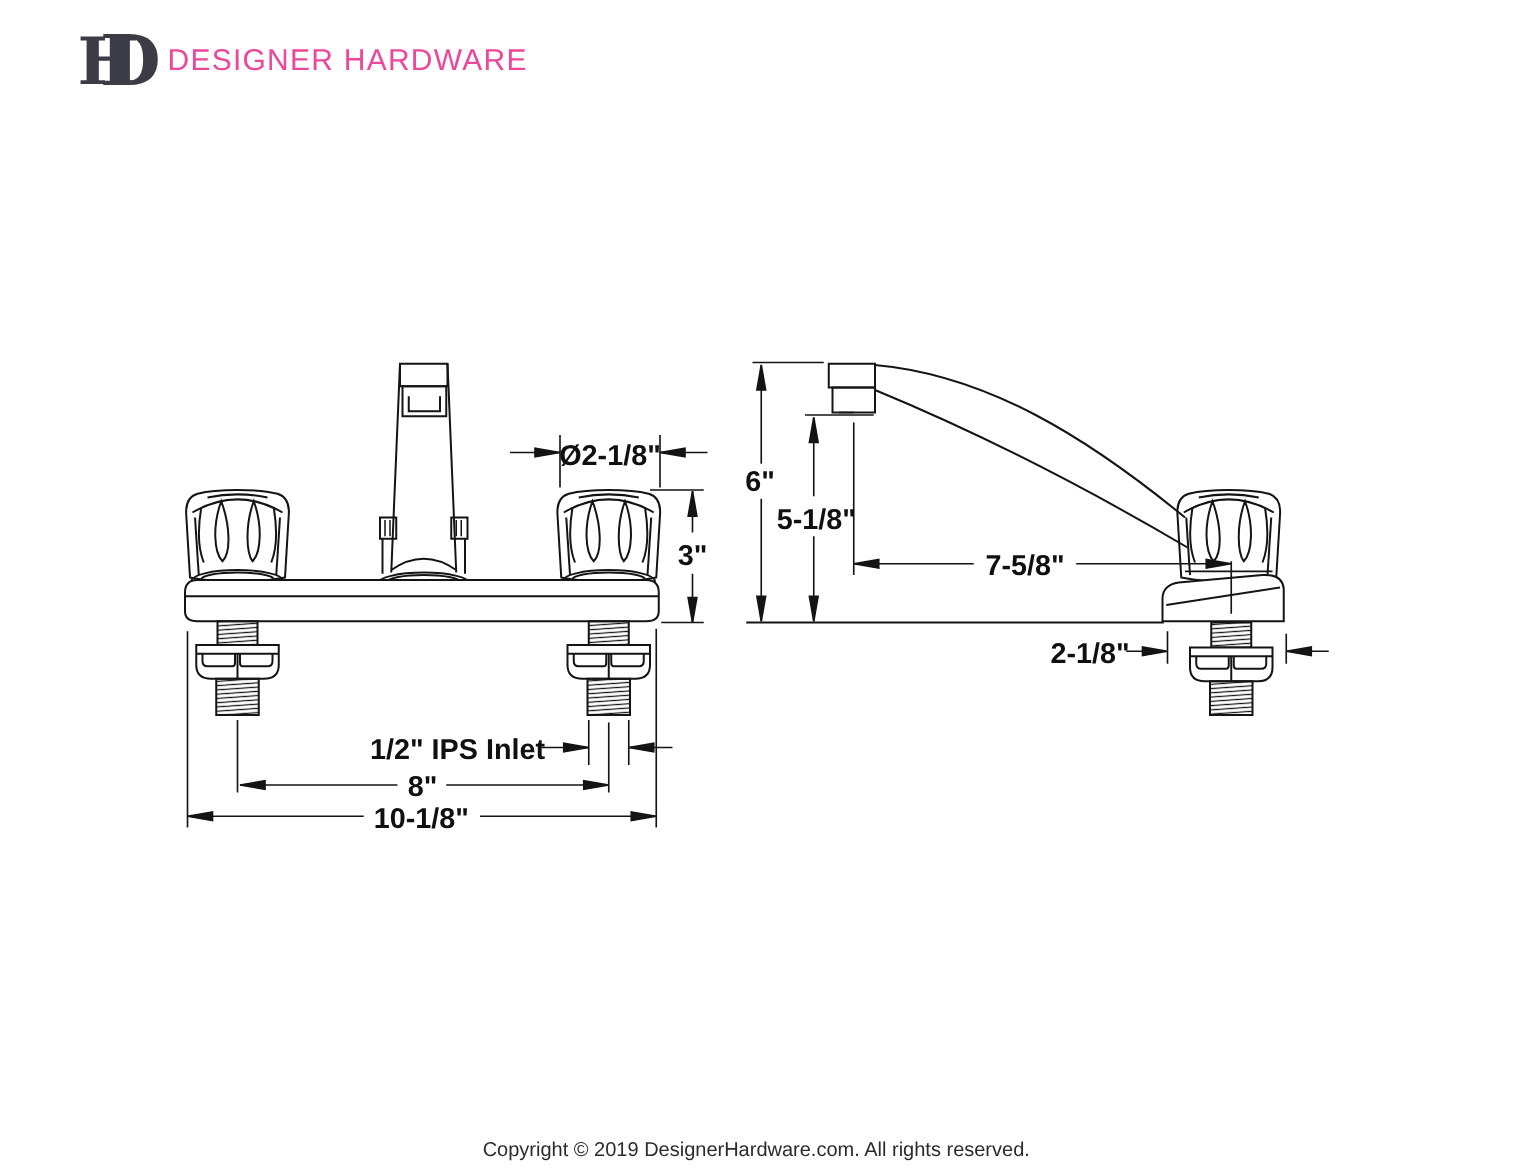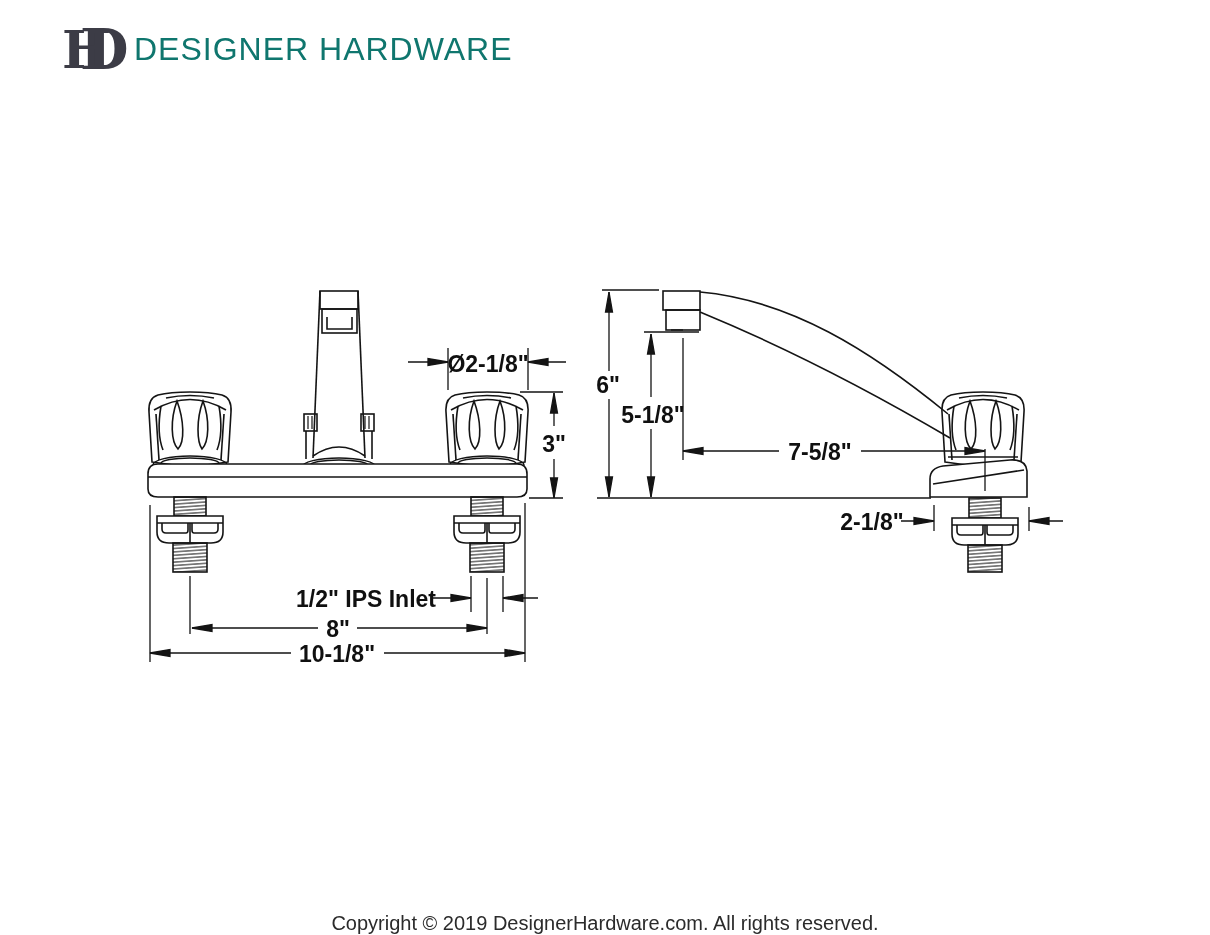--- a/index.html
+++ b/index.html
@@ -6,31 +6,31 @@
   html, body { width: 1210px; height: 935px; background: #ffffff; overflow: hidden;
     font-family: "Liberation Sans", sans-serif; }
   .page { position: relative; width: 1210px; height: 935px; background: #fff; }
 
   
   .logo { position: absolute; left: 60px; top: 18px; display: flex; align-items: center; }
   .monogram { position: relative; width: 70px; height: 62px; color: #3c3c46;
     font-family: "DejaVu Serif", serif; font-weight: bold; }
   .monogram .m-back { position: absolute; left: 20px; top: 0px; font-size: 56px; line-height: 62px; }
   .monogram .m-front { position: absolute; left: 2px; top: 3px; font-size: 52px; line-height: 58px; }
-  .brand-name { margin-left: 4px; font-size: 32px; letter-spacing: 1px; color: #0f766e;
+  .brand-name { margin-left: 4px; font-size: 24px; letter-spacing: 1px; color: #ec4899;
     font-family: "Liberation Sans", sans-serif; }
 
   
   .drawing-wrap { position: absolute; left: 0; top: 0; width: 1210px; height: 935px; }
   svg text { font-family: "Liberation Sans", sans-serif; font-weight: bold; fill: #101010; }
   text.dim { font-size: 23px; }
 
   
   .footer { position: absolute; left: 0; right: 0; top: 912px; text-align: center;
-    font-size: 20px; color: #2b2b2b; }
+    font-size: 16px; color: #2b2b2b; }
 </style>
 </head>
 <body>
 
 <div class="page">
 
   <div class="logo">
     <div class="monogram">
       <span class="m-back">D</span>
       <span class="m-front">H</span>

